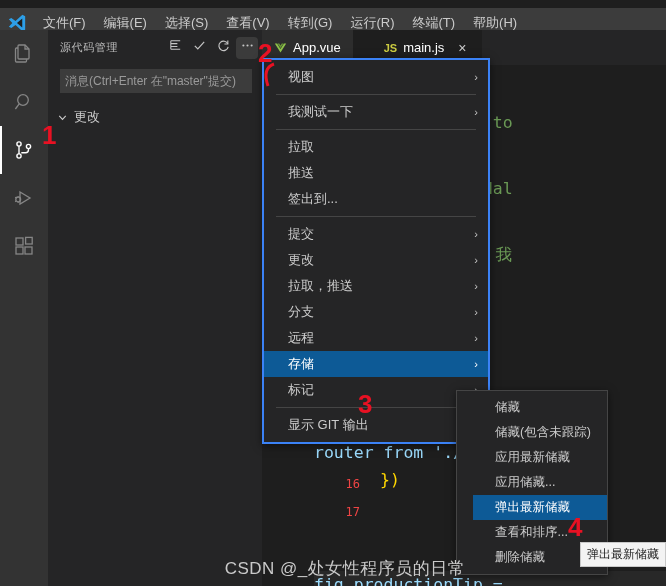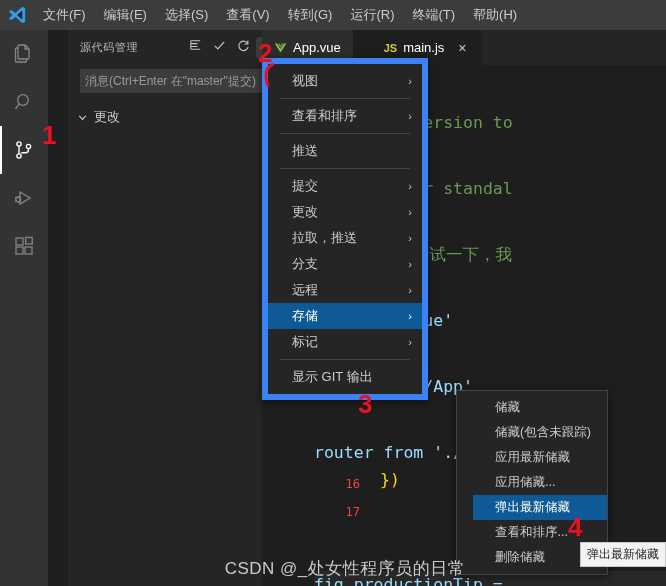--- a/index.html
+++ b/index.html
@@ -7,21 +7,21 @@
     width: 666px; height: 586px;
     background: #1e1e1e;
     font-family: "Liberation Sans", "DejaVu Sans", sans-serif;
     overflow: hidden;
     -webkit-font-smoothing: antialiased;
   }
   #root { position: relative; width: 666px; height: 586px; background:#1e1e1e; }
 
   
   .titlebar {
-    position: absolute; left:0; top:0; width:666px; height:30px;
+    position: absolute; left:0; top:8px; width:666px; height:30px;
     background:#3c3c3c; display:flex; align-items:center; padding-left:6px;
   }
   .vscode-logo { width:22px; height:20px; margin-right:6px; position:relative; flex:0 0 auto; }
   .menubar { display:flex; align-items:center; height:30px; }
   .menu-item {
     color:#cccccc; font-size:13px; line-height:30px; padding:0 9px;
     white-space:nowrap; cursor:default;
   }
 
   
@@ -35,21 +35,20 @@
   }
   .act-item.active::before {
     content:""; position:absolute; left:0; top:0; width:2px; height:48px; background:#ffffff;
   }
   .act-item svg { display:block; }
 
   
   .sidebar {
     position:absolute; left:48px; top:30px; width:214px; height:556px;
     background:#252526;
-    margin-left:20px;
   }
   .sidebar-header {
     height:35px; display:flex; align-items:center; padding-left:12px; padding-right:4px;
   }
   .sidebar-title {
     color:#bbbbbb; font-size:11px; letter-spacing:.6px; flex:1 1 auto;
     text-transform:none; white-space:nowrap;
   }
   .sb-actions { display:flex; align-items:center; gap:2px; }
   .sb-btn {
@@ -101,22 +100,22 @@
     font-family:"DejaVu Sans Mono","Liberation Mono", monospace;
     font-size:16.5px; padding-top:6px; white-space:pre;
   }
   .code .ln { height:28px; line-height:28px; }
   .code .ln.hl { background:#282828; }
   .c-comment { color:#6a9955; }
   .c-var     { color:#9cdcfe; }
 
   
   .ctxmenu {
-    position:absolute; left:262px; top:58px; width:166px;
-    background:#252526; border:6px solid #3b82f6;
+    position:absolute; left:262px; top:58px; width:228px;
+    background:#252526; border:2px solid #3b82f6;
     box-shadow:0 2px 8px rgba(0,0,0,.5); padding:4px 0; z-index:40;
   }
   .ctx-item {
     height:26px; display:flex; align-items:center; padding:0 10px 0 24px;
     color:#cccccc; font-size:13px; white-space:nowrap; cursor:pointer; position:relative;
   }
   .ctx-item.selected { background:#0d5a96; color:#ffffff; }
   .ctx-item .sub-arrow {
     position:absolute; right:10px; top:50%; transform:translateY(-50%);
     font-size:11px; color:#c5c5c5;
@@ -336,26 +335,32 @@
   <div style="position:absolute; left:380px; top:470px;
               font-family:'DejaVu Sans Mono',monospace; font-size:16.5px; color:#ffd700; z-index:5;">})</div>
 
   <div class="ctxmenu">
     <div class="ctx-item">
       <span>视图</span>
       <span class="sub-arrow">›</span>
     </div>
     <div class="ctx-sep"></div>
     <div class="ctx-item">
-      <span>查看和排序</span>
+      <span>我测试一下</span>
       <span class="sub-arrow">›</span>
     </div>
     <div class="ctx-sep"></div>
     <div class="ctx-item">
+      <span>拉取</span>
+    </div>
+    <div class="ctx-item">
       <span>推送</span>
+    </div>
+    <div class="ctx-item">
+      <span>签出到...</span>
     </div>
     <div class="ctx-sep"></div>
     <div class="ctx-item">
       <span>提交</span>
       <span class="sub-arrow">›</span>
     </div>
     <div class="ctx-item">
       <span>更改</span>
       <span class="sub-arrow">›</span>
     </div>

